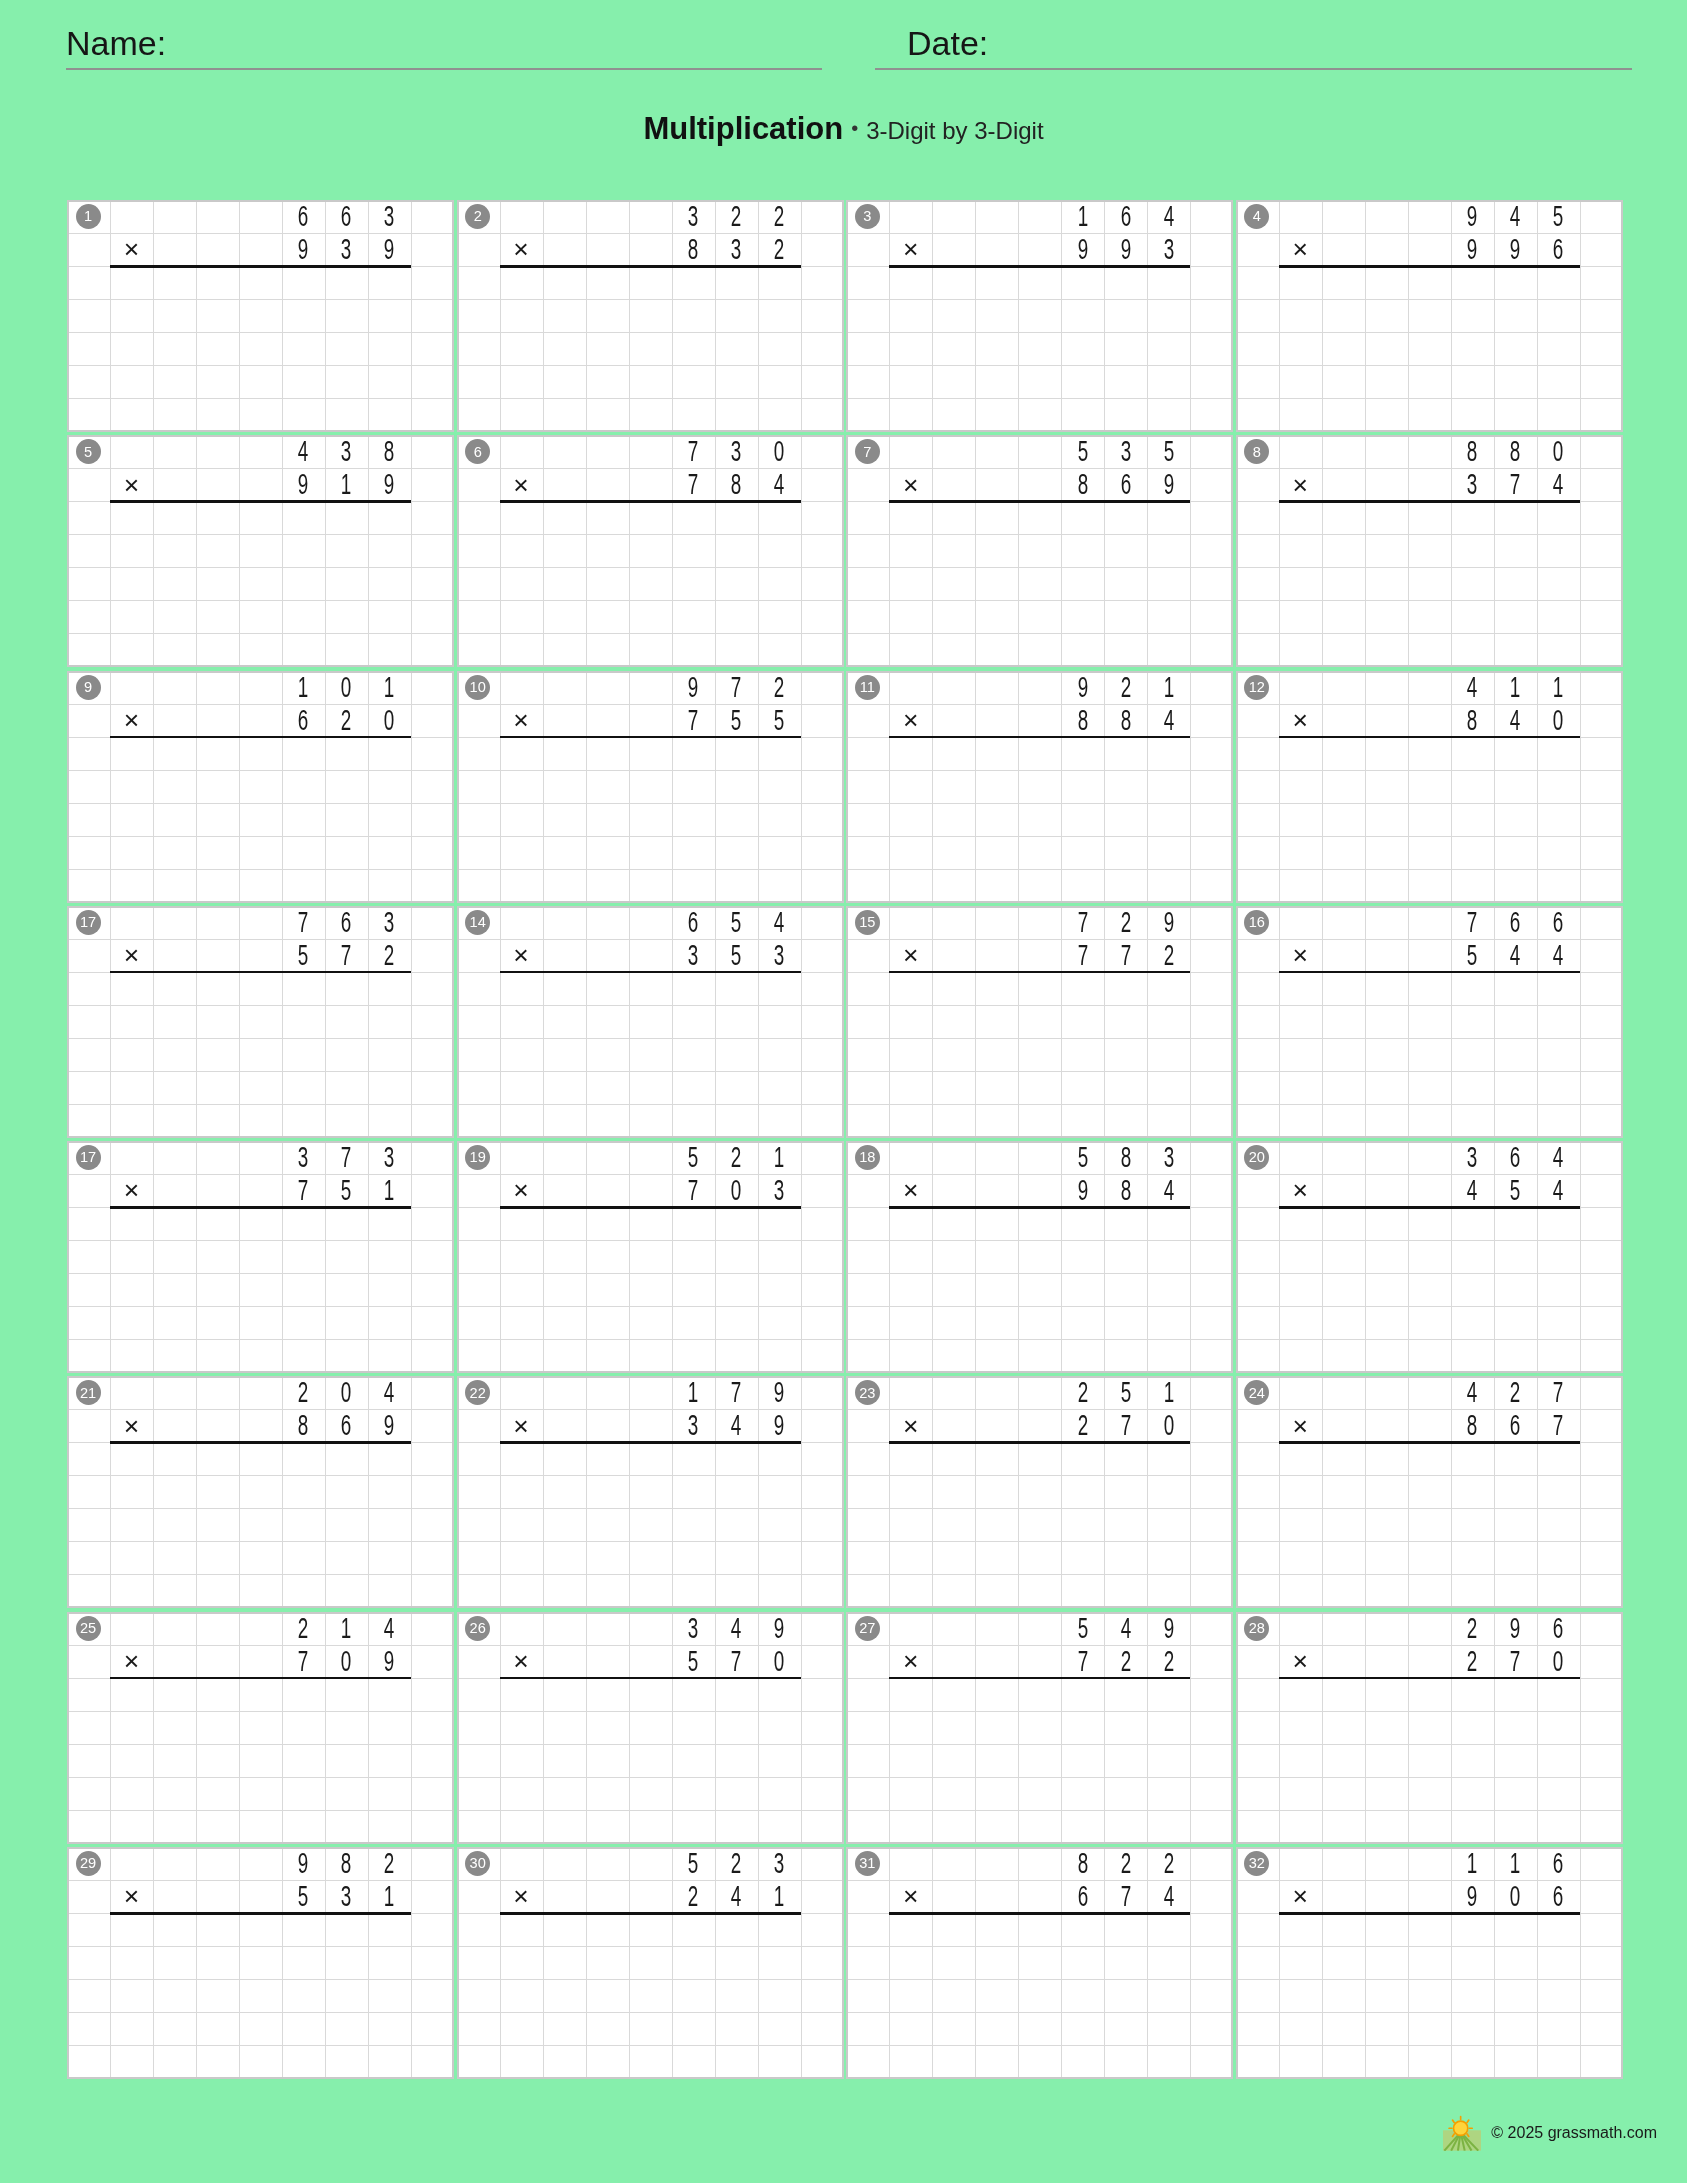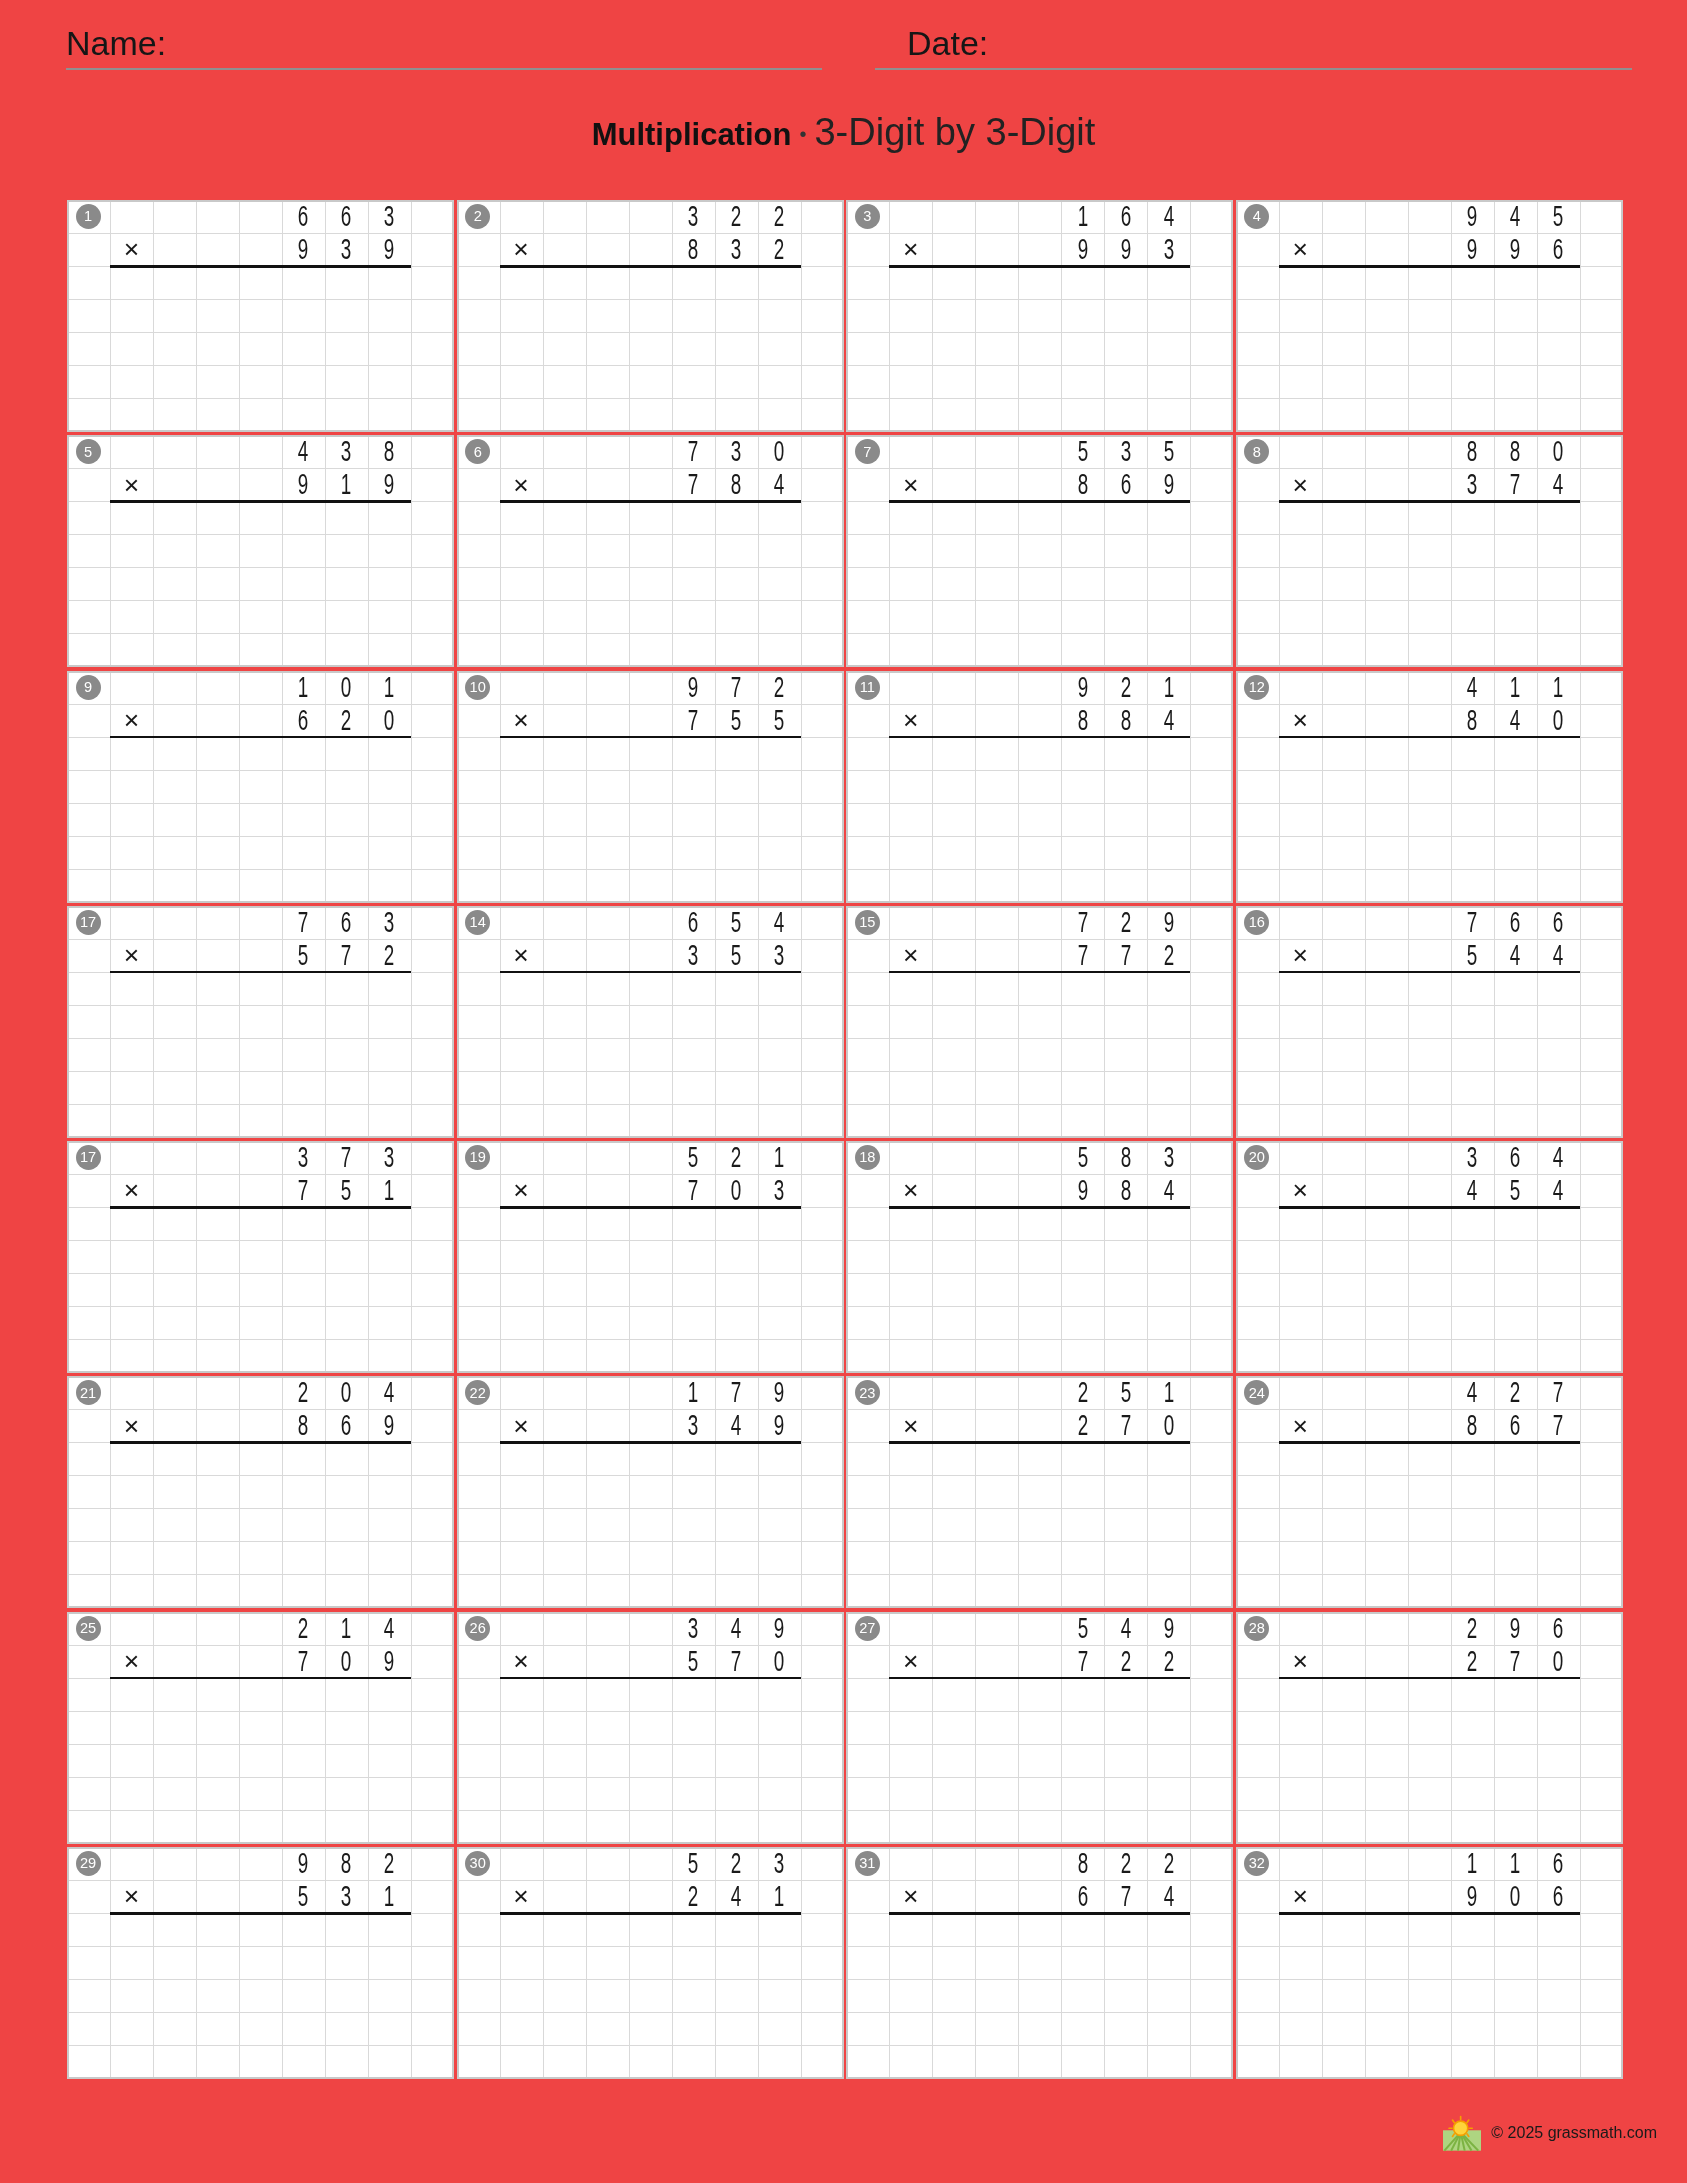--- a/index.html
+++ b/index.html
@@ -1,30 +1,30 @@
 <!DOCTYPE html>
 <html style="font-size:10.6px"><head>
 <meta charset="utf-8">
 <style>
   html,body{margin:0;padding:0;background:#fff;}
   .page{
-    position:relative;width:1687px;height:2183px;background:#ef4444;
+    position:relative;width:1687px;height:2183px;background:#86efac;
     font-family:"Liberation Sans", sans-serif;color:#1a1a1a;overflow:hidden;
   }
   
   .field-label{position:absolute;font-size:34px;color:#161616;}
   .name-label{left:66px;top:24px;}
   .date-label{left:875px;top:24px;margin-left:32px;}
   .write-line{position:absolute;height:2px;background:#909090;}
   .name-line{left:66px;top:68px;width:756px;}
   .date-line{left:875px;top:68px;width:757px;}
   .title-wrap{position:absolute;left:0;top:111px;width:1687px;text-align:center;white-space:nowrap;}
   .title-main{font-size:31px;font-weight:700;color:#111;}
   .title-bullet{font-size:20px;color:#333;margin:0 8px;vertical-align:4px;}
-  .title-sub{font-size:38px;font-weight:400;color:#222;}
+  .title-sub{font-size:24px;font-weight:400;color:#222;}
   
   .grid{
     position:absolute;left:67px;top:200px;
     display:grid;grid-template-columns:repeat(4,387px);
     column-gap:2.6px;row-gap:3.3px;
   }
   .block{
     position:relative;width:387px;height:232px;background:#fff;
     background-image:
       linear-gradient(to right,#d9d9d9 0.7px,transparent 0.7px),

